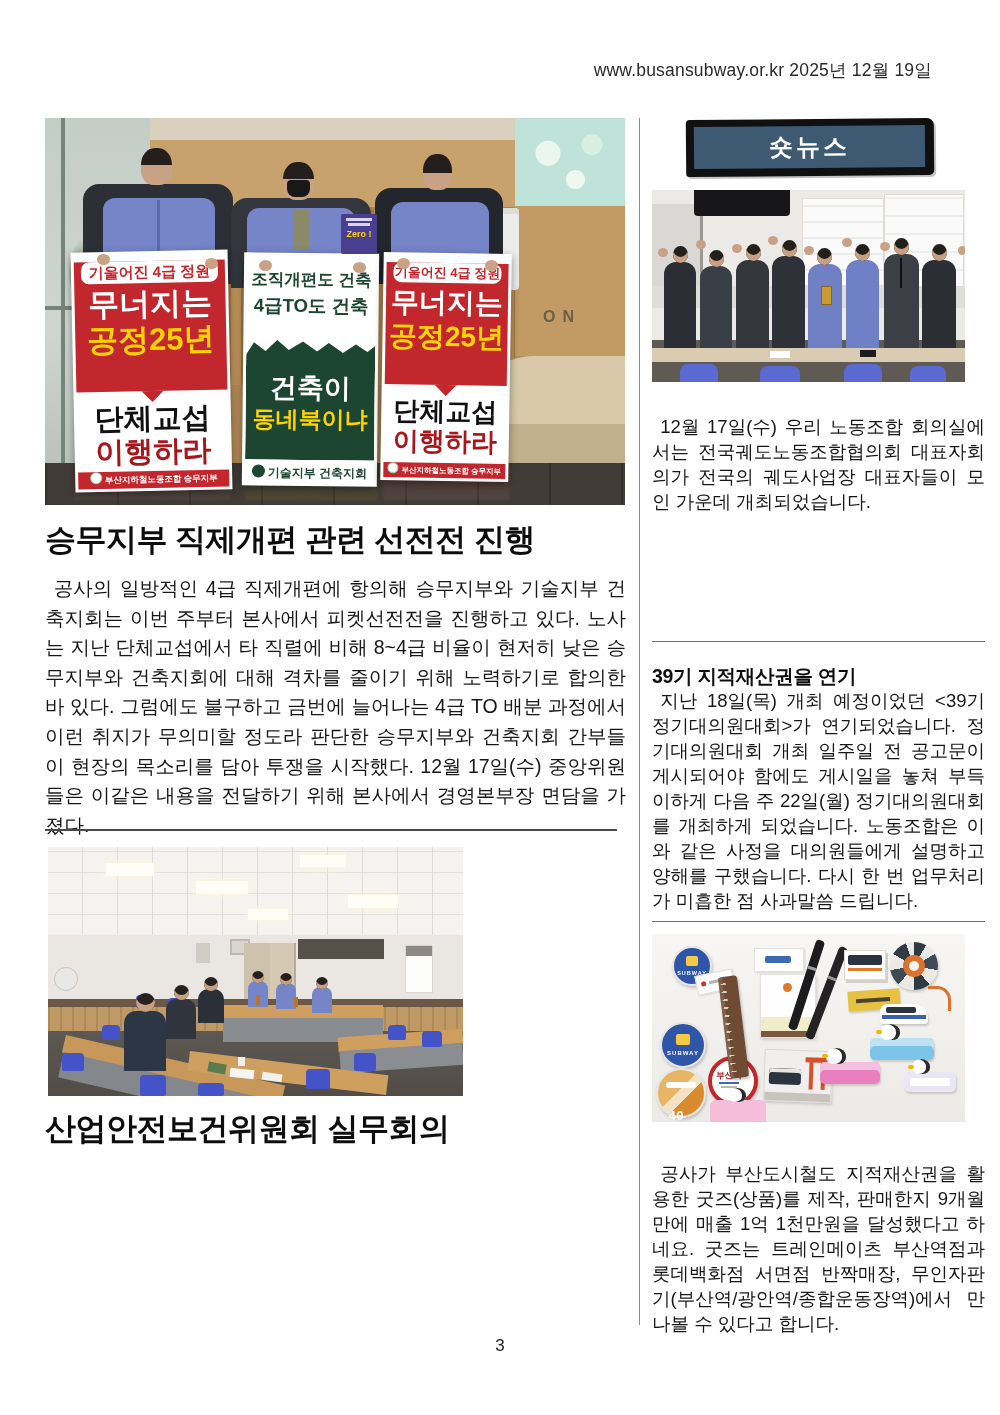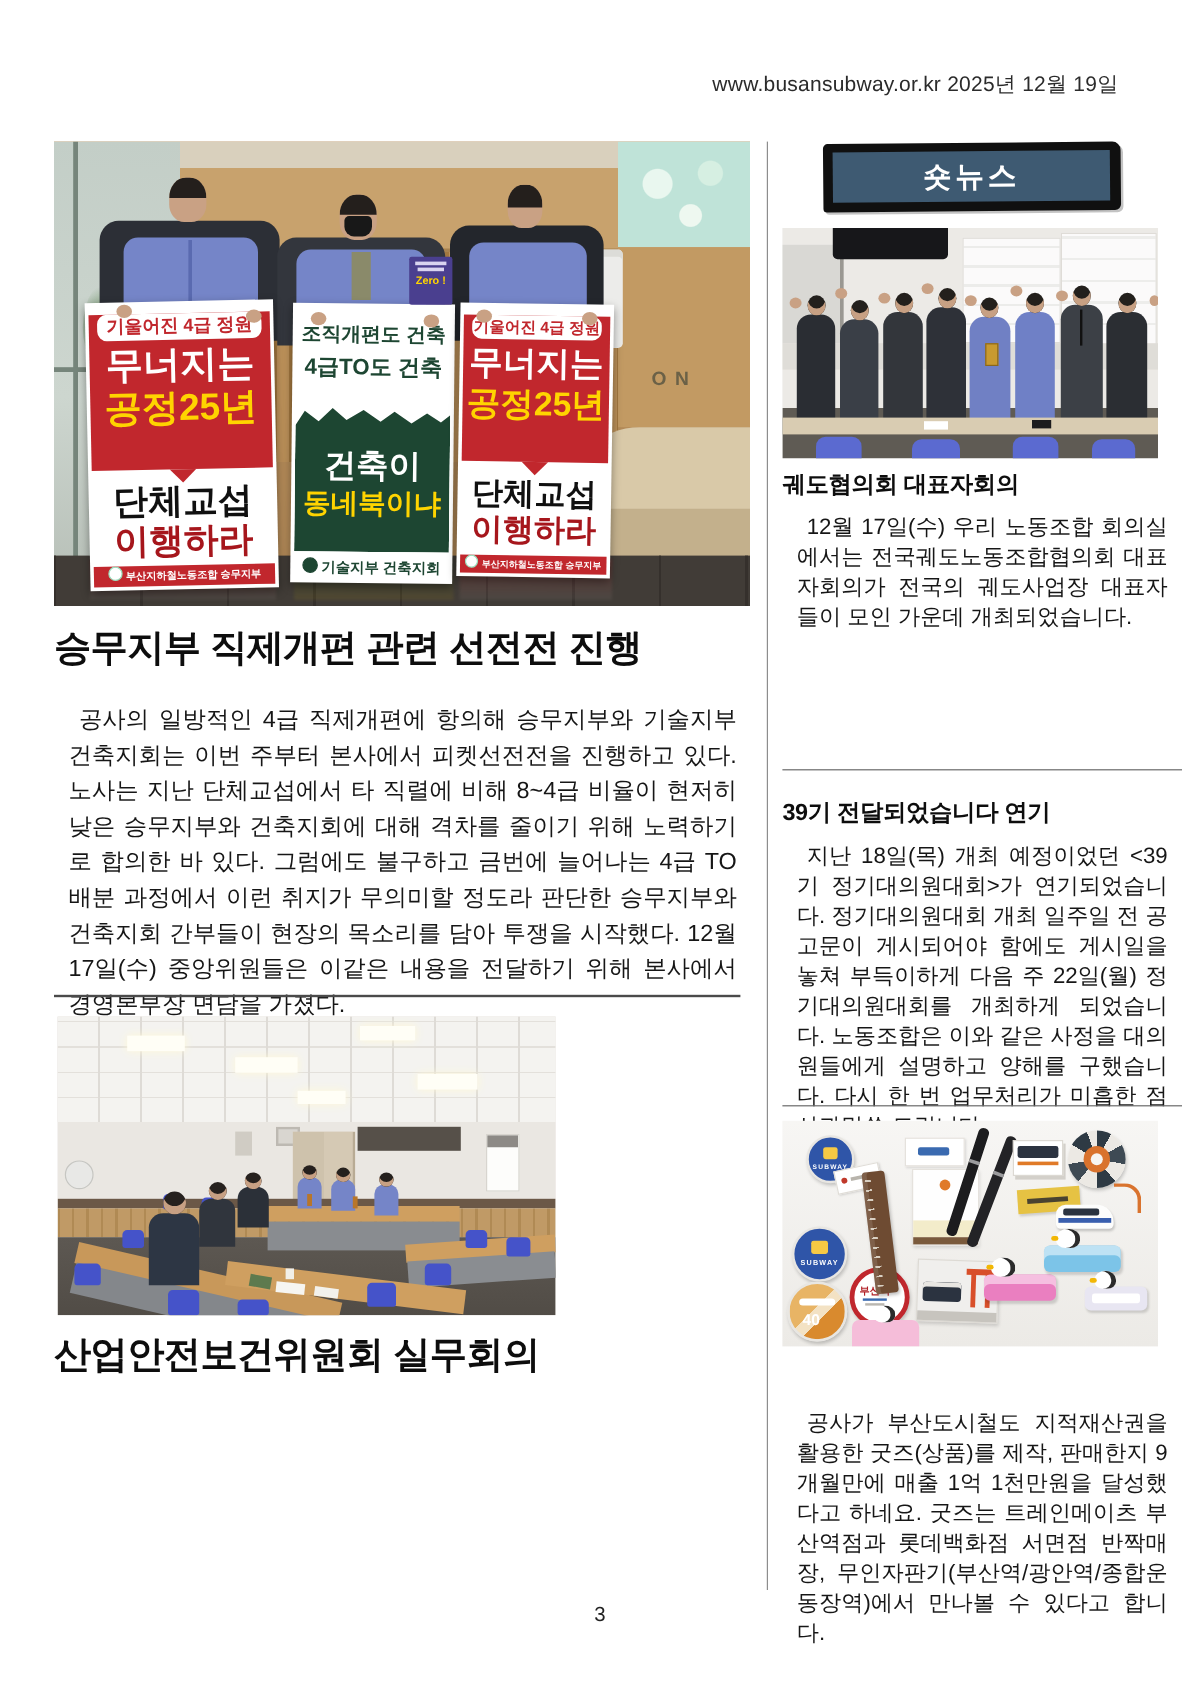--- a/index.html
+++ b/index.html
@@ -4,21 +4,21 @@
 <style>
   html,body{margin:0;padding:0;background:#ffffff;}
   .page{position:relative;width:1000px;height:1415px;background:#fff;overflow:hidden;
         font-family:"Liberation Sans","DejaVu Sans",sans-serif;color:#1a1a1a;}
   
   .header-date{position:absolute;top:58px;left:420px;width:512px;text-align:right;
                font-size:17.5px;color:#2b2b2b;letter-spacing:0.2px;}
   .headline-l{position:absolute;left:45px;font-size:31px;font-weight:900;color:#0d0d0d;letter-spacing:-0.5px;}
   .body-l{position:absolute;left:45px;width:581px;font-size:19.5px;line-height:29.6px;
           text-align:justify;color:#161616;}
-  .body-l p,.body-r p{margin:12px;text-indent:0.45em;}
+  .body-l p,.body-r p{margin:0;text-indent:0.45em;}
   .headline-r{position:absolute;left:652px;width:333px;font-size:19.5px;font-weight:900;color:#0d0d0d;letter-spacing:-0.3px;}
   .body-r{position:absolute;left:652px;width:333px;font-size:18.5px;line-height:25px;
           text-align:justify;color:#161616;}
   .pagenum{position:absolute;left:455px;top:1336px;width:90px;text-align:center;font-size:17px;color:#222;}
   .vdiv{position:absolute;left:639px;top:118px;width:1px;height:1207px;background:#8d8d8d;}
   .hr{position:absolute;background:#4a4a4a;}
   
   .badge-outer{position:absolute;left:686px;top:119px;width:248px;height:57px;background:#101010;
                transform:rotate(-0.5deg);border-radius:4px 7px 5px 3px;
                box-shadow:2px 2px 0 rgba(16,16,16,.25);}
@@ -276,46 +276,45 @@
 
     <div class="ph" style="left:0;top:158px;width:313px;height:14px;background:#d9ccb2;"></div>
     <div class="ph" style="left:118px;top:161px;width:20px;height:7px;background:#fff;"></div>
     <div class="ph" style="left:208px;top:160px;width:16px;height:7px;background:#1c1c1e;"></div>
     <div class="chair" style="left:28px;top:174px;width:38px;height:18px;background:#5b6ad0;border-radius:8px 8px 0 0;"></div>
     <div class="chair" style="left:108px;top:176px;width:40px;height:16px;background:#5b6ad0;border-radius:8px 8px 0 0;"></div>
     <div class="chair" style="left:192px;top:174px;width:38px;height:18px;background:#5b6ad0;border-radius:8px 8px 0 0;"></div>
     <div class="chair" style="left:258px;top:176px;width:36px;height:16px;background:#5b6ad0;border-radius:8px 8px 0 0;"></div>
   </div>
 
-  <div class="headline-r" style="top:390px;">궤도협의회 대표자회의</div>
   <div class="body-r" style="top:414px;">
     <p>12월 17일(수) 우리 노동조합 회의실에서는 전국궤도노동조합협의회 대표자회의가 전국의 궤도사업장 대표자들이 모인 가운데 개최되었습니다.</p>
   </div>
 
   <div class="hr" style="left:652px;top:641px;width:333px;height:1px;background:#6a6a6a;"></div>
 
-  <div class="headline-r" style="top:663px;">39기 전달되었습니다 연기</div>
+  <div class="headline-r" style="top:663px;">39기 지적재산권을 연기</div>
   <div class="body-r" style="top:688px;">
     <p>지난 18일(목) 개최 예정이었던 &lt;39기 정기대의원대회&gt;가 연기되었습니다. 정기대의원대회 개최 일주일 전 공고문이 게시되어야 함에도 게시일을 놓쳐 부득이하게 다음 주 22일(월) 정기대의원대회를 개최하게 되었습니다. 노동조합은 이와 같은 사정을 대의원들에게 설명하고 양해를 구했습니다. 다시 한 번 업무처리가 미흡한 점 사과말씀 드립니다.</p>
   </div>
 
   <div class="hr" style="left:652px;top:921px;width:333px;height:1px;background:#6a6a6a;"></div>
 
   <div class="photo" style="left:652px;top:934px;width:313px;height:188px;background:linear-gradient(180deg,#f7f6f4 0,#eceae6 100%);">
     <div class="ph" style="left:20px;top:12px;width:36px;height:36px;border-radius:50%;background:#2f55a8;border:2px solid #e8e6e2;box-shadow:1px 2px 3px rgba(0,0,0,.2);">
       <div style="position:absolute;left:12px;top:8px;width:12px;height:10px;background:#f6c944;border-radius:2px;"></div>
       <div class="tinytxt" style="left:0;top:22px;width:36px;font-size:5.5px;color:#fff;letter-spacing:1px;">SUBWAY</div>
     </div>
     <div class="ph" style="left:8px;top:88px;width:42px;height:42px;border-radius:50%;background:#2f55a8;border:2px solid #e8e6e2;box-shadow:1px 2px 3px rgba(0,0,0,.2);">
       <div style="position:absolute;left:14px;top:10px;width:14px;height:11px;background:#f6c944;border-radius:2px;"></div>
       <div class="tinytxt" style="left:0;top:26px;width:42px;font-size:6px;color:#fff;letter-spacing:1px;">SUBWAY</div>
     </div>
     <div class="ph" style="left:4px;top:134px;width:46px;height:46px;border-radius:50%;background:linear-gradient(135deg,#e8b465 0 45%,#f3e2c4 45% 60%,#d98a2e 60%);border:2px solid #e8e6e2;box-shadow:1px 2px 3px rgba(0,0,0,.2);">
       <div style="position:absolute;left:8px;top:12px;width:30px;height:6px;background:#fff;border-radius:3px;"></div>
-      <div class="tinytxt" style="left:6px;top:22px;width:24px;font-size:13px;color:#fff;">40</div>
+      <div class="tinytxt" style="left:6px;top:39px;width:24px;font-size:13px;color:#fff;font-family:Liberation Mono, monospace;">40</div>
     </div>
     <div class="ph" style="left:56px;top:122px;width:42px;height:42px;border-radius:50%;background:#fff;border:4px solid #c0272d;box-shadow:1px 2px 3px rgba(0,0,0,.2);">
       <div class="tinytxt" style="left:0;top:10px;width:34px;font-size:8.5px;color:#b01e24;">부산역</div>
       <div style="position:absolute;left:7px;top:22px;width:20px;height:2px;background:#3a6ab0;"></div>
       <div style="position:absolute;left:9px;top:26px;width:16px;height:2px;background:#b9b6b0;"></div>
     </div>
     <div class="ph" style="left:44px;top:38px;width:36px;height:18px;background:#fff;border:1px solid #e0ddd7;transform:rotate(-12deg);box-shadow:1px 1px 2px rgba(0,0,0,.15);">
       <div style="position:absolute;left:4px;top:6px;width:5px;height:5px;border-radius:50%;background:#c0392b;"></div>
       <div style="position:absolute;left:12px;top:7px;width:18px;height:3px;background:#b8b4ac;"></div>
     </div>

